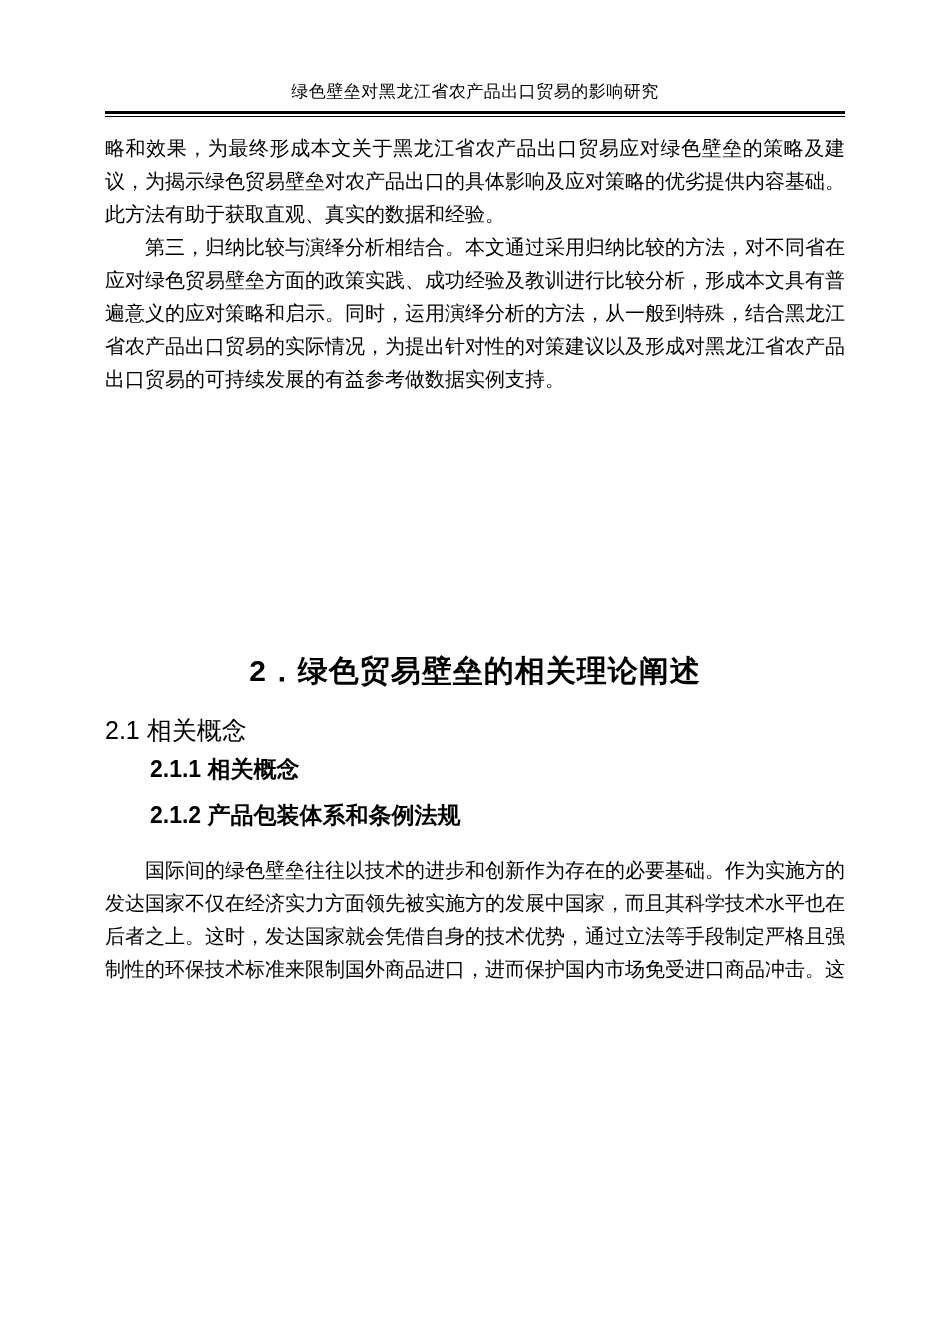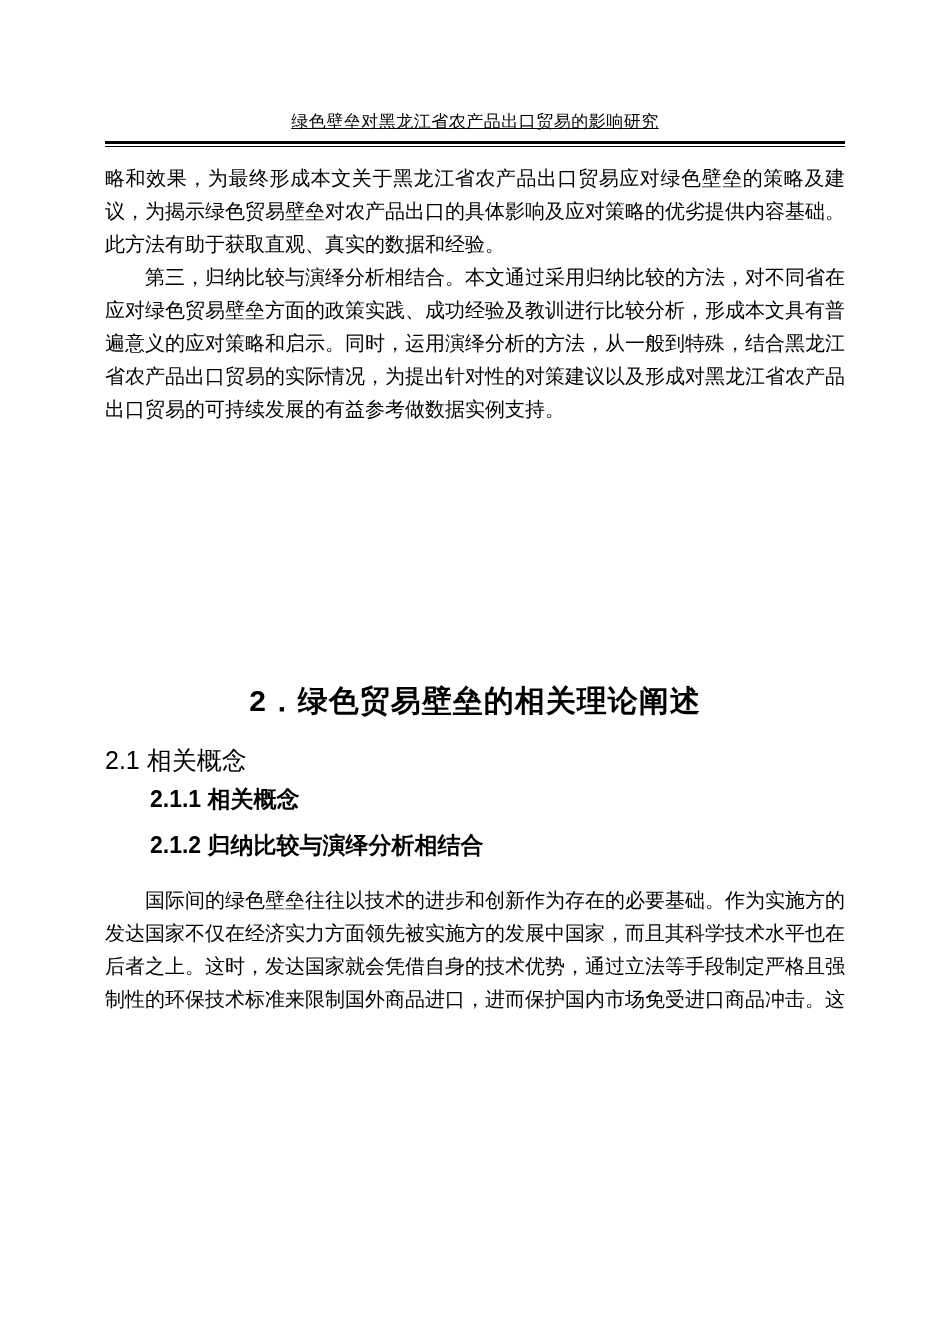--- a/index.html
+++ b/index.html
@@ -16,22 +16,21 @@
     color: #000000;
     font-family: "Liberation Serif", "DejaVu Serif", serif;
     overflow: hidden;
   }
   .content-col {
     width: 740px;
     margin: 0 auto;
   }
   
   .header {
-    padding-top: 112px;
-    text-decoration: underline;
+    padding-top: 82px;
   }
   .header-title {
     text-align: center;
     font-size: 17px;
     line-height: 20px;
     letter-spacing: 0.5px;
   }
   .header-rule {
     margin-top: 9px;
     height: 2px;
@@ -107,19 +106,19 @@
 
     <p class="par">第三，归纳比较与演绎分析相结合。本文通过采用归纳比较的方法，对不同省在应对绿色贸易壁垒方面的政策实践、成功经验及教训进行比较分析，形成本文具有普遍意义的应对策略和启示。同时，运用演绎分析的方法，从一般到特殊，结合黑龙江省农产品出口贸易的实际情况，为提出针对性的对策建议以及形成对黑龙江省农产品出口贸易的可持续发展的有益参考做数据实例支持。</p>
 
     <h1 class="h-chapter">2．绿色贸易壁垒的相关理论阐述</h1>
 
     <h2 class="h-section">2.1 相关概念</h2>
 
     <h3 class="h-subsection">2.1.1 相关概念</h3>
 
 
-    <h3 class="h-subsection h-subsection-2">2.1.2 归纳比较与演绎分析相结合</h3>
+    <h3 class="h-subsection h-subsection-2">2.1.2 产品包装体系和条例法规</h3>
 
 
     <p class="par par-std">国际间的绿色壁垒往往以技术的进步和创新作为存在的必要基础。作为实施方的发达国家不仅在经济实力方面领先被实施方的发展中国家，而且其科学技术水平也在后者之上。这时，发达国家就会凭借自身的技术优势，通过立法等手段制定严格且强制性的环保技术标准来限制国外商品进口，进而保护国内市场免受进口商品冲击。这</p>
 
   </div>
 </div>
 
 </body></html>

